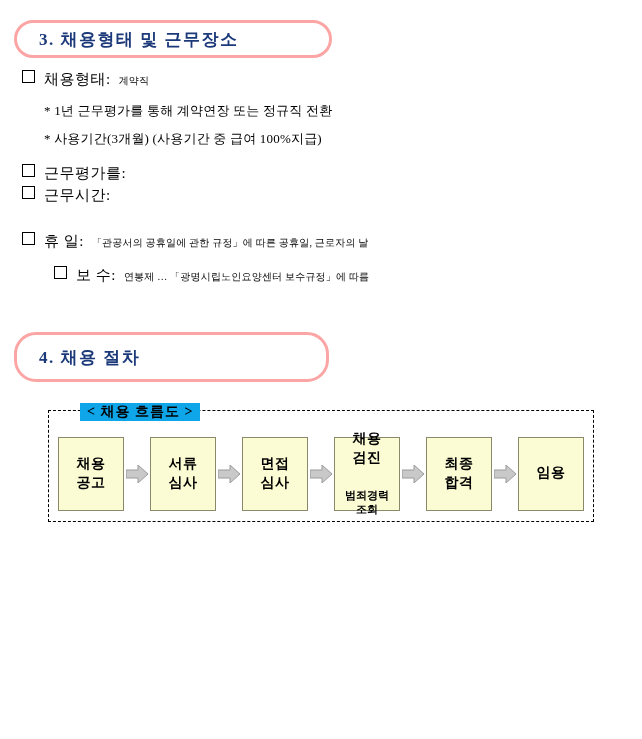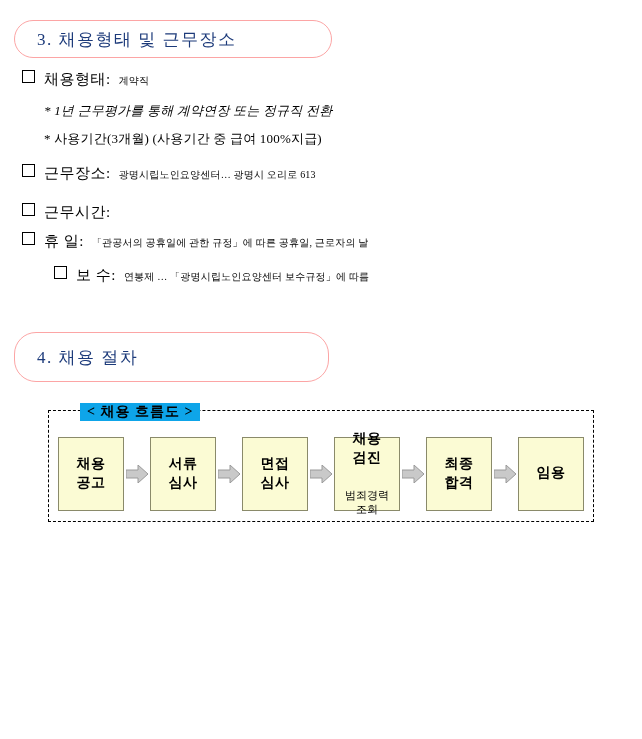--- a/index.html
+++ b/index.html
@@ -13,26 +13,26 @@
     position: relative;
     font-family: "Liberation Serif", "DejaVu Serif", serif;
     color: #000000;
     overflow: hidden;
   }
 
   
   .section-pill {
     position: absolute;
     box-sizing: border-box;
-    border: 1px solid #fca5a5;
+    border: 3px solid #fca5a5;
     border-radius: 22px;
     background: #ffffff;
     color: #1c3a7a;
     font-size: 17px;
-    font-weight: normal;
+    font-weight: bold;
     letter-spacing: 1.5px;
     display: flex;
     align-items: center;
     padding-left: 22px;
   }
   #pill-3 {
     left: 14px;
     top: 20px;
     width: 318px;
     height: 38px;
@@ -119,21 +119,21 @@
     align-items: center;
     justify-content: center;
     font-size: 14px;
     font-weight: bold;
     line-height: 1.35;
     letter-spacing: 0.5px;
     text-align: center;
   }
   .flow-node .sub {
     font-size: 11px;
-    font-weight: normal;
+    font-weight: bold;
     letter-spacing: 0;
     line-height: 1.25;
     margin-top: 21px;
   }
   .arrow {
     width: 26px;
     display: flex;
     align-items: center;
     justify-content: center;
   }
@@ -143,31 +143,30 @@
 <body>
 
 <div class="section-pill" id="pill-3">3. 채용형태 및 근무장소</div>
 
 <div class="bullet-row" style="left:22px; top:70px;">
   <span class="checkbox"></span>
   <span class="label-bold">채용형태:</span>
   <span class="label-val">계약직</span>
 </div>
 
-<div class="sub-row" style="left:44px; top:102px;font-style:italic;">* 1년 근무평가를 통해 계약연장 또는 정규직 전환</div>
+<div class="sub-row" style="left:44px; top:102px;">* 1년 근무평가를 통해 계약연장 또는 정규직 전환</div>
 
 <div class="sub-row" style="left:44px; top:130px;">* 사용기간(3개월) (사용기간 중 급여 100%지급)</div>
 
 <div class="bullet-row" style="left:22px; top:164px;">
   <span class="checkbox"></span>
-  <span class="label-bold">근무장소:</span>
-  <span class="label-val">광명시립노인요양센터… 광명시 오리로 613</span>
-</div>
-
-<div class="bullet-row" style="left:22px; top:203px;">
+  <span class="label-bold">근무평가를:</span>
+</div>
+
+<div class="bullet-row" style="left:22px; top:186px;">
   <span class="checkbox"></span>
   <span class="label-bold">근무시간:</span>
 </div>
 
 <div class="bullet-row" style="left:22px; top:232px;">
   <span class="checkbox"></span>
   <span class="label-bold">휴 일:</span>
   <span class="label-val">「관공서의 공휴일에 관한 규정」에 따른 공휴일, 근로자의 날</span>
 </div>
 

